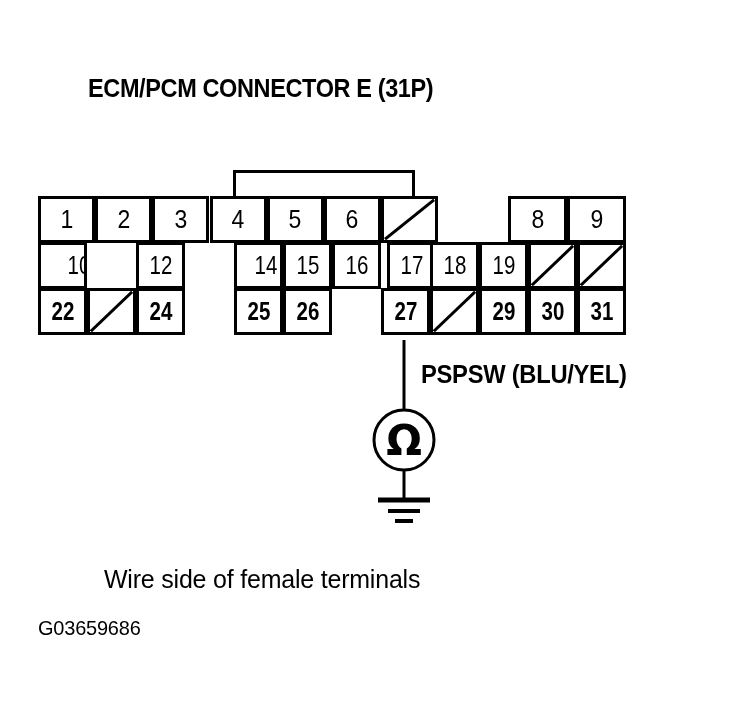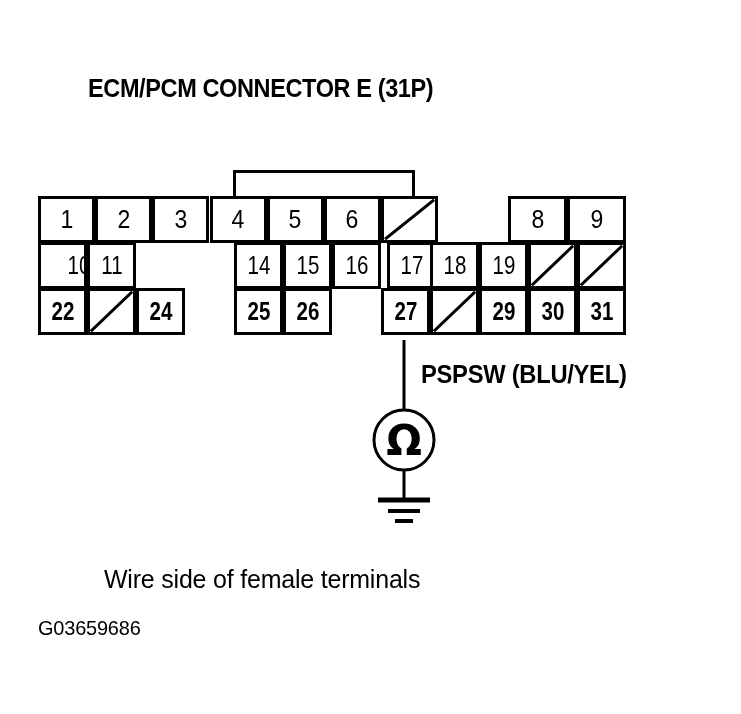--- a/index.html
+++ b/index.html
@@ -137,24 +137,24 @@
           <span>8</span>
         </div>
         <div class="cell wide" style="left: 529.2px; width: 58.8px; top: 0px; height: 47px;">
           <span>9</span>
         </div>
       </div>
     <div class="row" id="row-2" style="top: 72px; width: 588px;">
         <div class="cell" style="left: 0px; width: 49px; top: 0px; height: 47px; padding-left: 32px;">
           <span>10</span>
         </div>
-        <div class="cell" style="left: 49px; width: 49px; top: 0px; height: 47px;">
-          <span>11</span>
-        </div>
-        <div class="cell" style="left: 196px; width: 49px; top: 0px; height: 47px;">
+        <div class="cell" style="left: 98px; width: 49px; top: 0px; height: 47px;">
+          <span>12</span>
+        </div>
+        <div class="cell" style="left: 196px; width: 49px; top: 0px; height: 47px; justify-content: flex-end;">
           <span>14</span>
         </div>
         <div class="cell" style="left: 245px; width: 49px; top: 0px; height: 47px;">
           <span>15</span>
         </div>
         <div class="cell" style="left: 294px; width: 49px; top: 0px; height: 47px;">
           <span>16</span>
         </div>
         <div class="cell" style="left: 349px; width: 49px; top: 0px; height: 47px;">
           <span>17</span>

